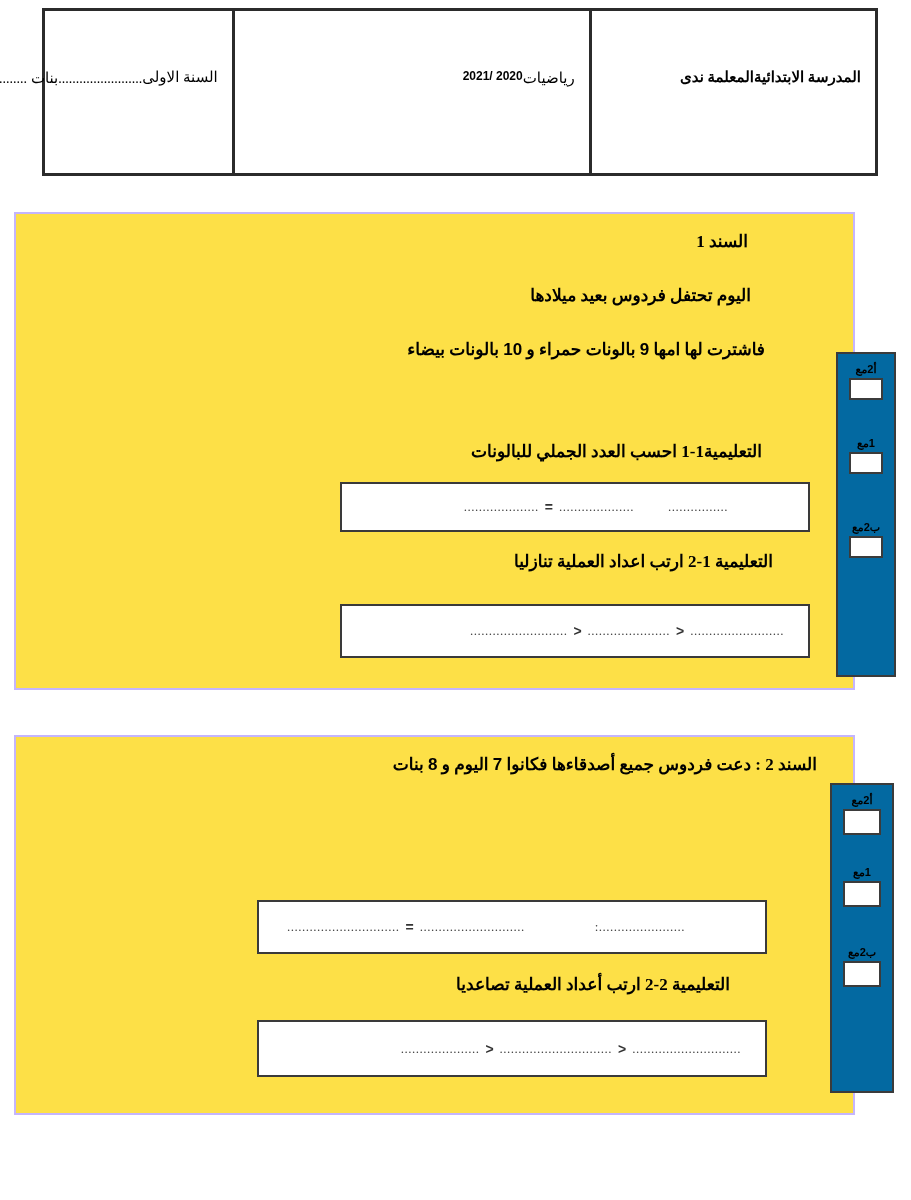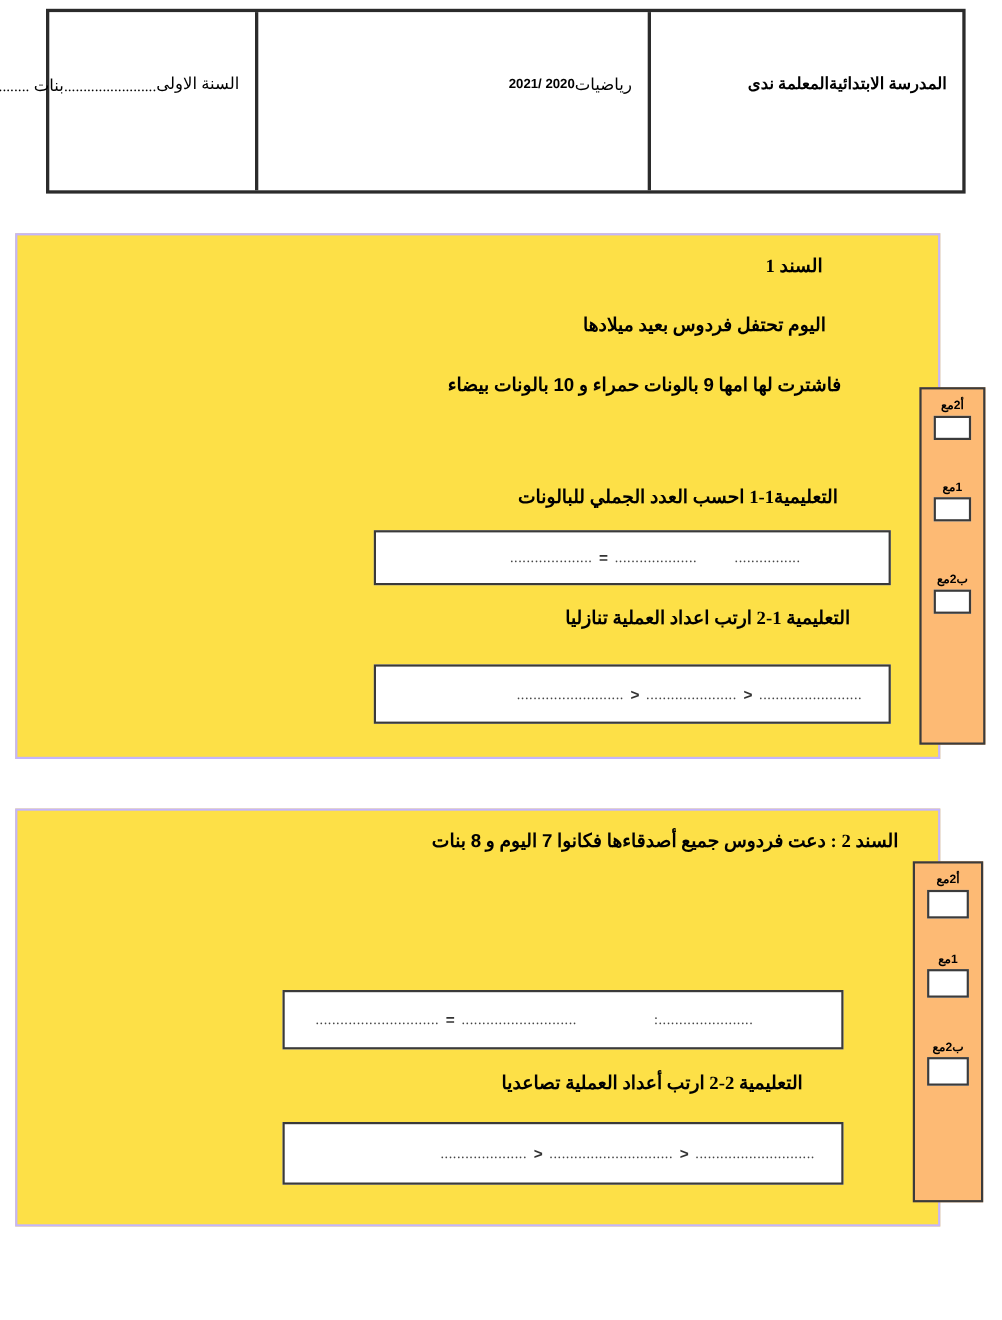--- a/index.html
+++ b/index.html
@@ -146,21 +146,21 @@
   }
   .spacer-lg { display: inline-block; width: 70px; }
   .spacer-md { display: inline-block; width: 34px; }
   .spacer-sm { display: inline-block; width: 14px; }
 
   
   .score-panel {
     position: absolute;
     border: 2px solid #3b3b3b;
     box-sizing: border-box;
-    background: #fdba74;
+    background: #0369a1;
     display: flex;
     flex-direction: column;
     align-items: center;
   }
   #score-panel-1 {
     left: 836px;
     top: 352px;
     width: 60px;
     height: 325px;
     padding-top: 10px;

